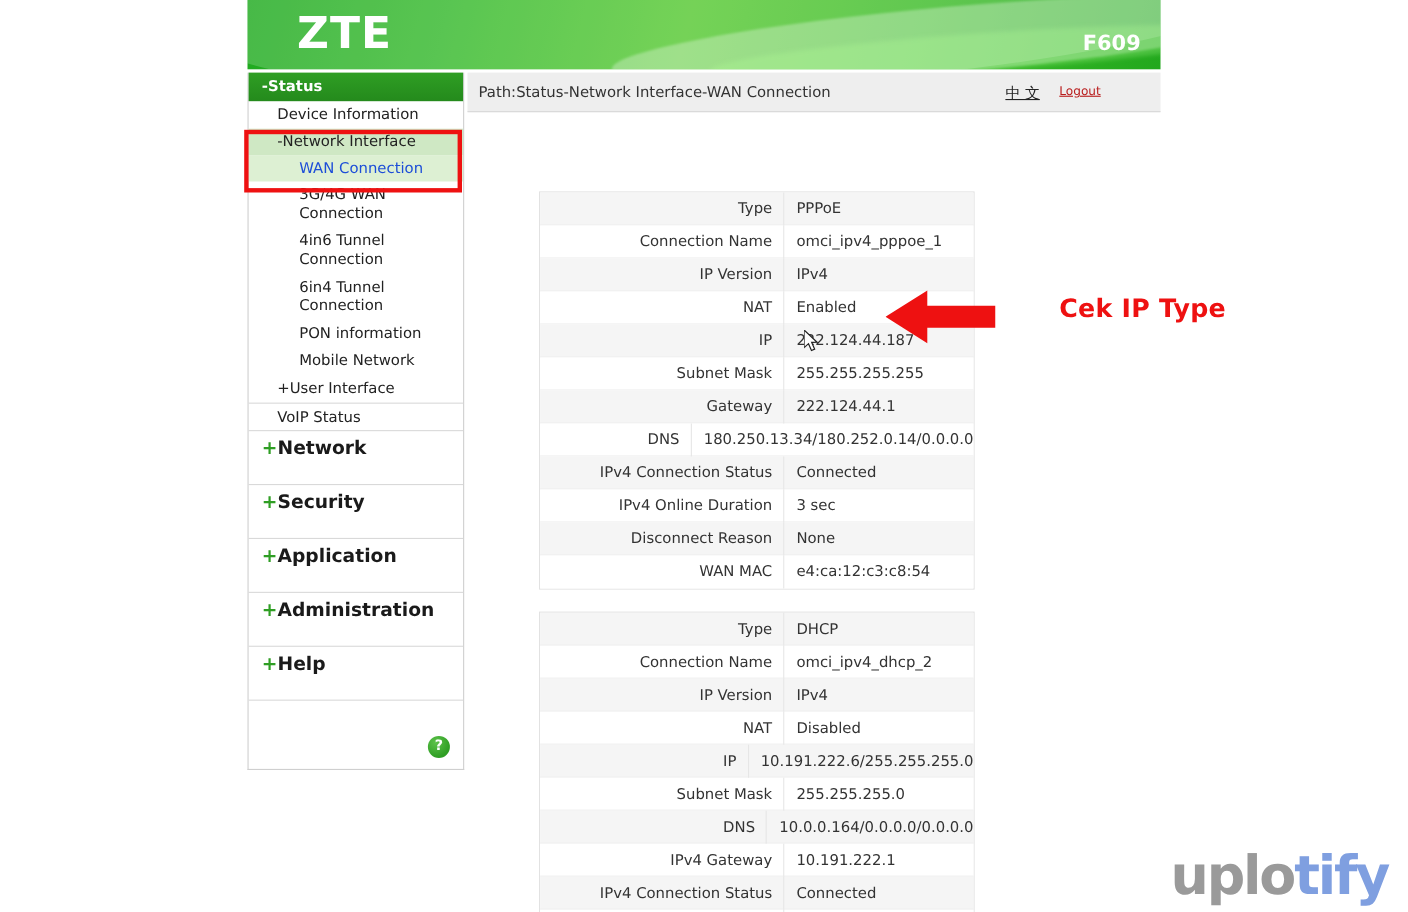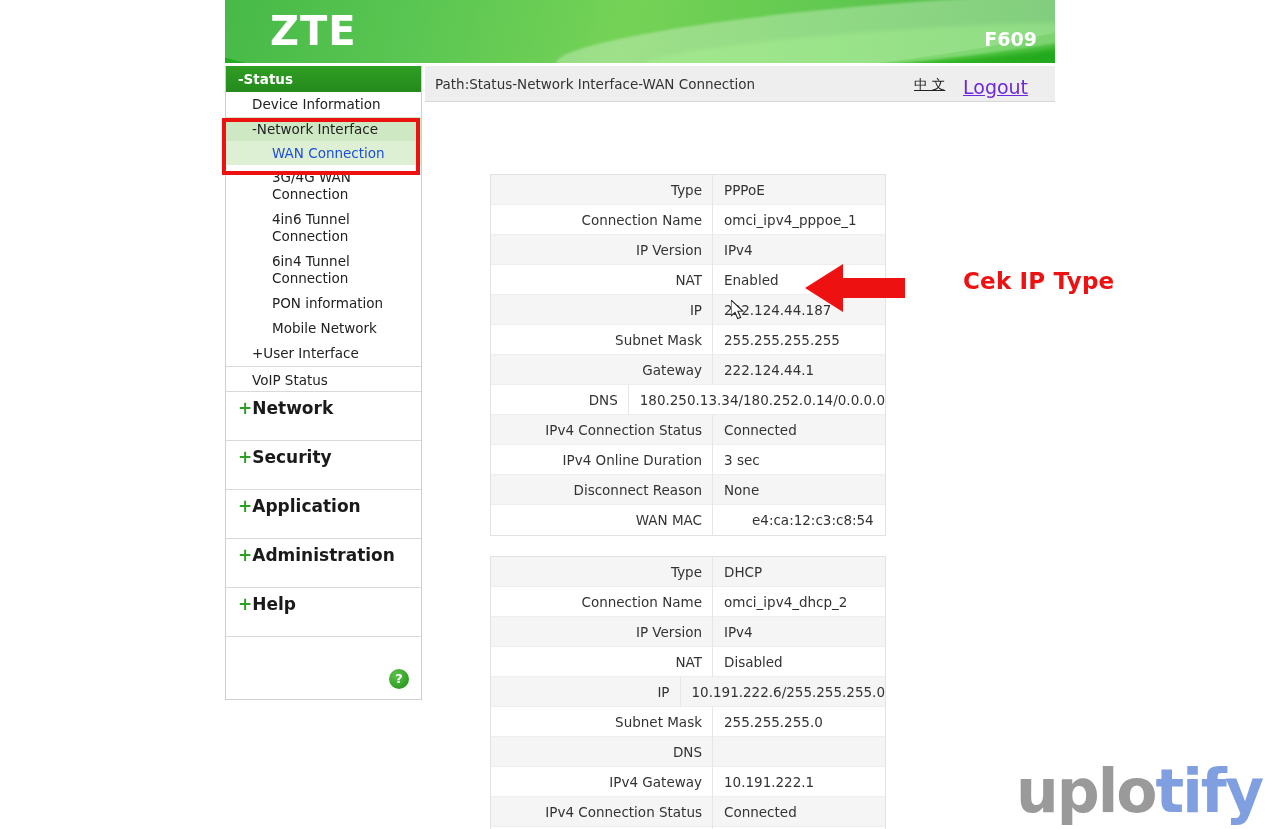--- a/index.html
+++ b/index.html
@@ -94,22 +94,22 @@
     left: 441px; top: 10px;
     font-size: 13.5px;
     color: #222222;
     text-decoration: underline;
     cursor: pointer;
     margin-left: 48px;
   }
   .pathbar .logout {
     position: absolute;
     left: 538px; top: 10px;
-    font-size: 19px;
-    color: #6d28d9;
+    font-size: 11px;
+    color: #b91c1c;
     text-decoration: underline;
     cursor: pointer;
   }
 
   
   .sidebar {
     position: absolute;
     left: 0px; top: 66px;
     width: 197px;
     background: #ffffff;
@@ -196,21 +196,21 @@
   }
   #tbl-pppoe { top: 148px; }
   #tbl-dhcp  { top: 530px; }
 
   .row {
     display: flex;
     height: 30px;
     align-items: center;
     border-bottom: 1px solid #eeeeee;
   }
-  .row:last-child { border-bottom: none; gap: 28px; }
+  .row:last-child { border-bottom: none; }
   .row.alt { background: #f5f5f5; }
   .row.plain { background: #ffffff; }
   .cell-label {
     width: 222px;
     text-align: right;
     padding-right: 10px;
     font-size: 13.5px;
     color: #333333;
     border-right: 1px solid #e6e6e6;
     height: 30px;
@@ -248,21 +248,21 @@
     position: absolute;
     left: 731px; top: 300px;
     z-index: 40;
     pointer-events: none;
   }
 
   
   .watermark {
     position: absolute;
     right: 18px; bottom: 8px;
-    font-size: 60px;
+    font-size: 49px;
     font-weight: bold;
     letter-spacing: -2px;
     z-index: 25;
     line-height: 1;
   }
   .watermark .wm-a { color: #9a9a9a; }
   .watermark .wm-b { color: #7f9fe0; }
 </style>
 </head>
 <body>
@@ -392,20 +392,21 @@
       <div class="row alt">
         <div class="cell-label">IP</div>
         <div class="cell-value">10.191.222.6/255.255.255.0</div>
       </div>
       <div class="row plain">
         <div class="cell-label">Subnet Mask</div>
         <div class="cell-value">255.255.255.0</div>
       </div>
       <div class="row alt">
         <div class="cell-label">DNS</div>
+        <div class="cell-value">10.0.0.164/0.0.0.0/0.0.0.0</div>
       </div>
       <div class="row plain">
         <div class="cell-label">IPv4 Gateway</div>
         <div class="cell-value">10.191.222.1</div>
       </div>
       <div class="row alt">
         <div class="cell-label">IPv4 Connection Status</div>
         <div class="cell-value">Connected</div>
       </div>
       <div class="row plain">

